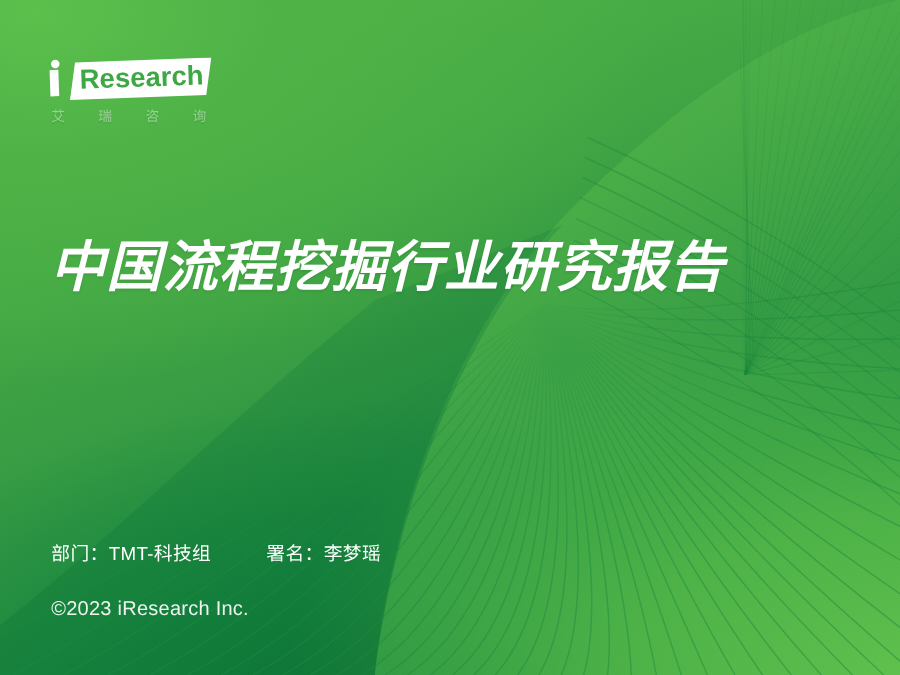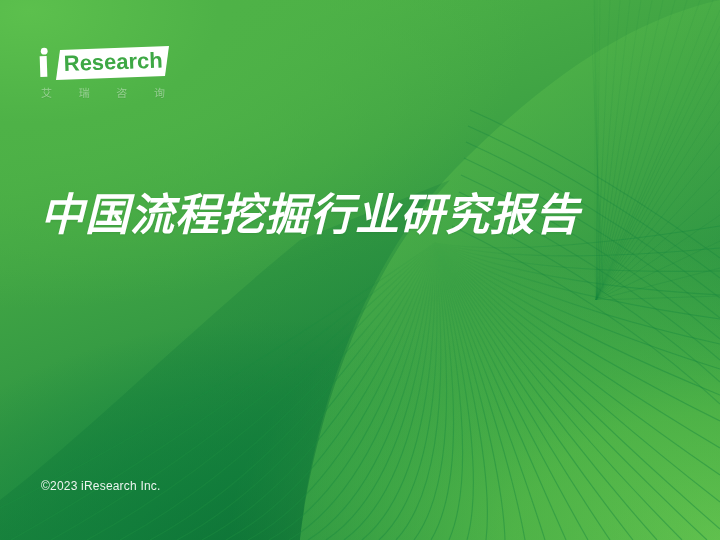--- a/index.html
+++ b/index.html
@@ -81,21 +81,21 @@
     font-size: 15px;
     color: #ffffff;
     letter-spacing: 0.3px;
     white-space: nowrap;
   }
 
   .copyright {
     position: absolute;
     left: 41px;
     top: 479px;
-    font-size: 12px;
+    font-size: 16px;
     color: rgba(255,255,255,0.92);
     letter-spacing: 0.2px;
     white-space: nowrap;
   }
 </style>
 </head>
 <body>
 
 <div id="slide">
 
@@ -257,16 +257,20 @@
     <div class="logo-sub">
       <span>艾</span>
       <span>瑞</span>
       <span>咨</span>
       <span>询</span>
     </div>
   </div>
 
   <h1 class="title">中国流程挖掘行业研究报告</h1>
 
+  <div class="meta">
+    <span>部门：TMT-科技组</span>
+    <span>署名：李梦瑶</span>
+  </div>
 
   <div class="copyright">©2023 iResearch Inc.</div>
 
 </div>
 
 </body></html>

